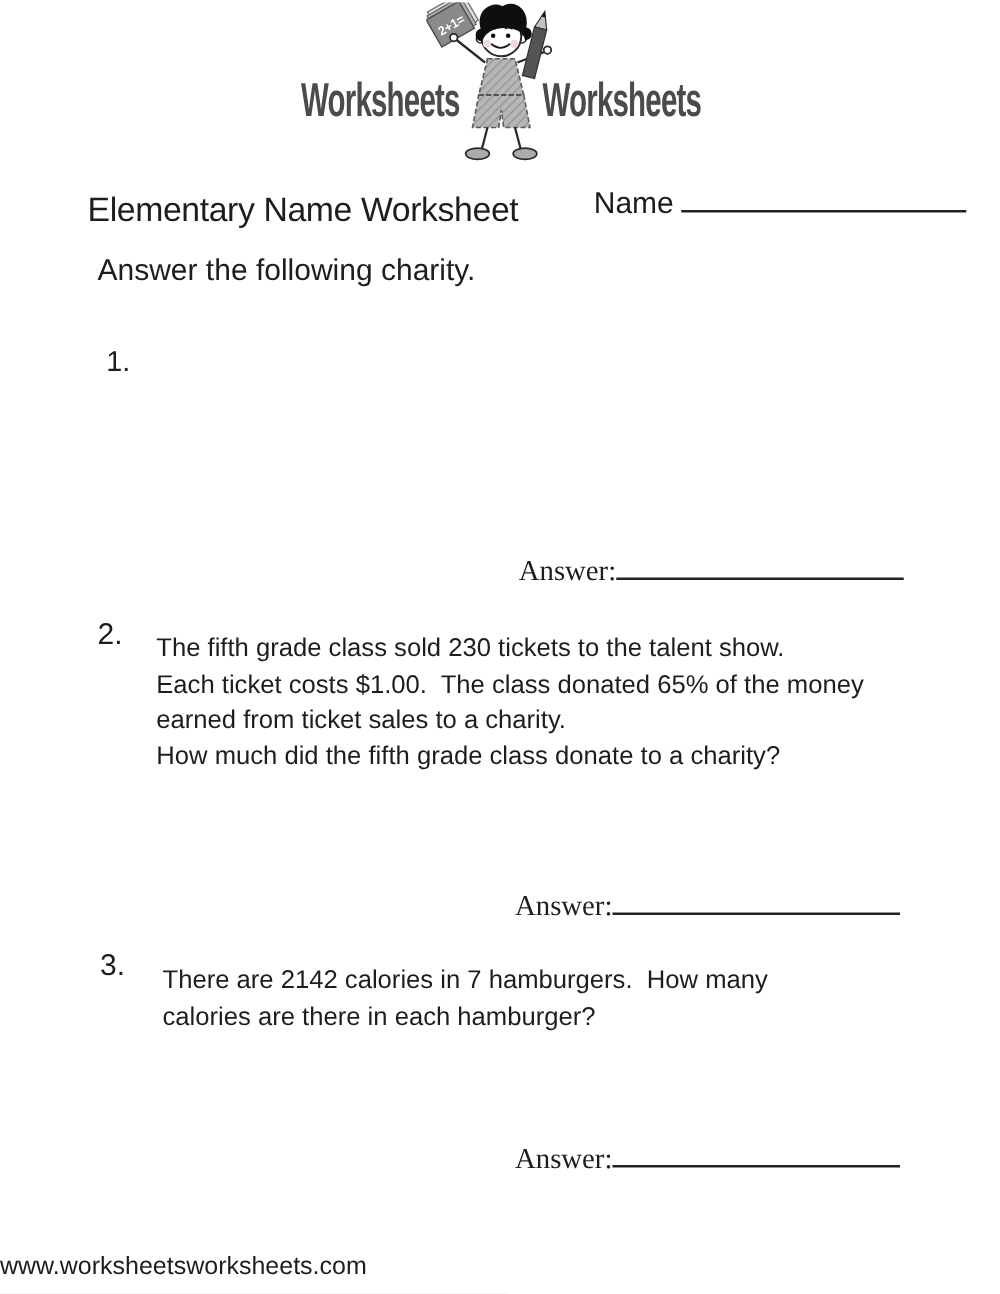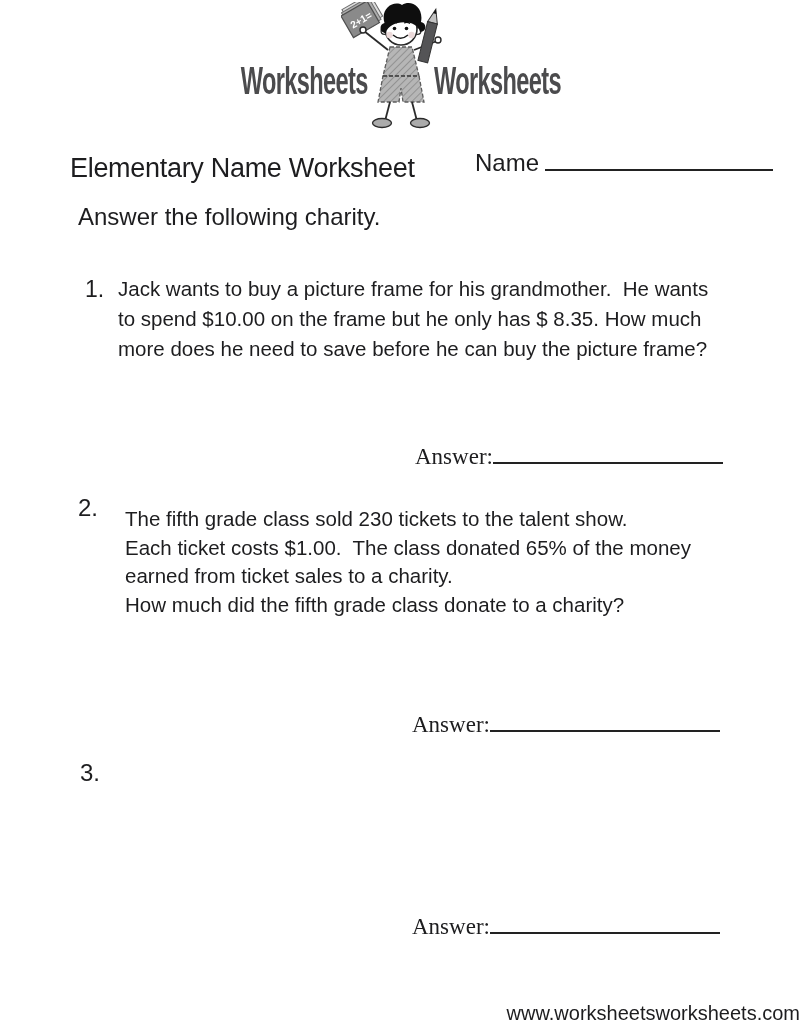--- a/index.html
+++ b/index.html
@@ -30,21 +30,21 @@
   #p1-num { left:85px;  top:276px; }
   #p1-text{ left:118px; top:274px; line-height:30px; }
   #a1 { left:415px; top:444px; }
   #p2-num { left:78px;  top:494px; font-size:24px; }
   #p2-text{ left:125px; top:505px; line-height:28.5px; }
   #a2 { left:412px; top:712px; }
   #p3-num { left:80px;  top:759px; font-size:24px; }
   #p3-text{ left:130px; top:769px; line-height:30px; }
   #a3 { left:412px; top:914px; }
   
-  .footer { position:absolute; left:0; top:1002px; width:100%; text-align:right; font-size:20px; }
+  .footer { position:absolute; left:0; top:1002px; width:100%; text-align:left; font-size:20px; }
 </style>
 </head>
 <body>
 
 <div class="page">
 
   <span class="logo-word left">Worksheets</span>
   <span class="logo-word right">Worksheets</span>
 
   <svg class="mascot" width="122" height="128" viewBox="0 0 122 128">
@@ -96,35 +96,34 @@
     <circle cx="97" cy="38" r="3" fill="#fff" stroke="#2a2a2a" stroke-width="1.4"></circle>
   </svg>
 
   <div class="title">Elementary Name Worksheet</div>
   <div class="name-row">
     <span>Name</span><span class="blank-line"></span>
   </div>
   <div class="instructions">Answer the following charity.</div>
 
   <div id="p1-num" class="prob-num">1.</div>
-  <div id="p1-text" class="prob-text">Jack wants to buy a picture frame for his grandmother.  He wants
-to spend $10.00 on the frame but he only has $ 8.35. How much
-more does he need to save before he can buy the picture frame?</div>
   <div id="a1" class="answer-row">
     <span>Answer:</span><span class="blank-line"></span>
   </div>
 
   <div id="p2-num" class="prob-num">2.</div>
   <div id="p2-text" class="prob-text">The fifth grade class sold 230 tickets to the talent show.
 Each ticket costs $1.00.  The class donated 65% of the money
 earned from ticket sales to a charity.
 How much did the fifth grade class donate to a charity?</div>
   <div id="a2" class="answer-row">
     <span>Answer:</span><span class="blank-line"></span>
   </div>
 
   <div id="p3-num" class="prob-num">3.</div>
+  <div id="p3-text" class="prob-text">There are 2142 calories in 7 hamburgers.  How many
+calories are there in each hamburger?</div>
   <div id="a3" class="answer-row">
     <span>Answer:</span><span class="blank-line"></span>
   </div>
 
   <div class="footer">www.worksheetsworksheets.com</div>
 </div>
 
 </body></html>

